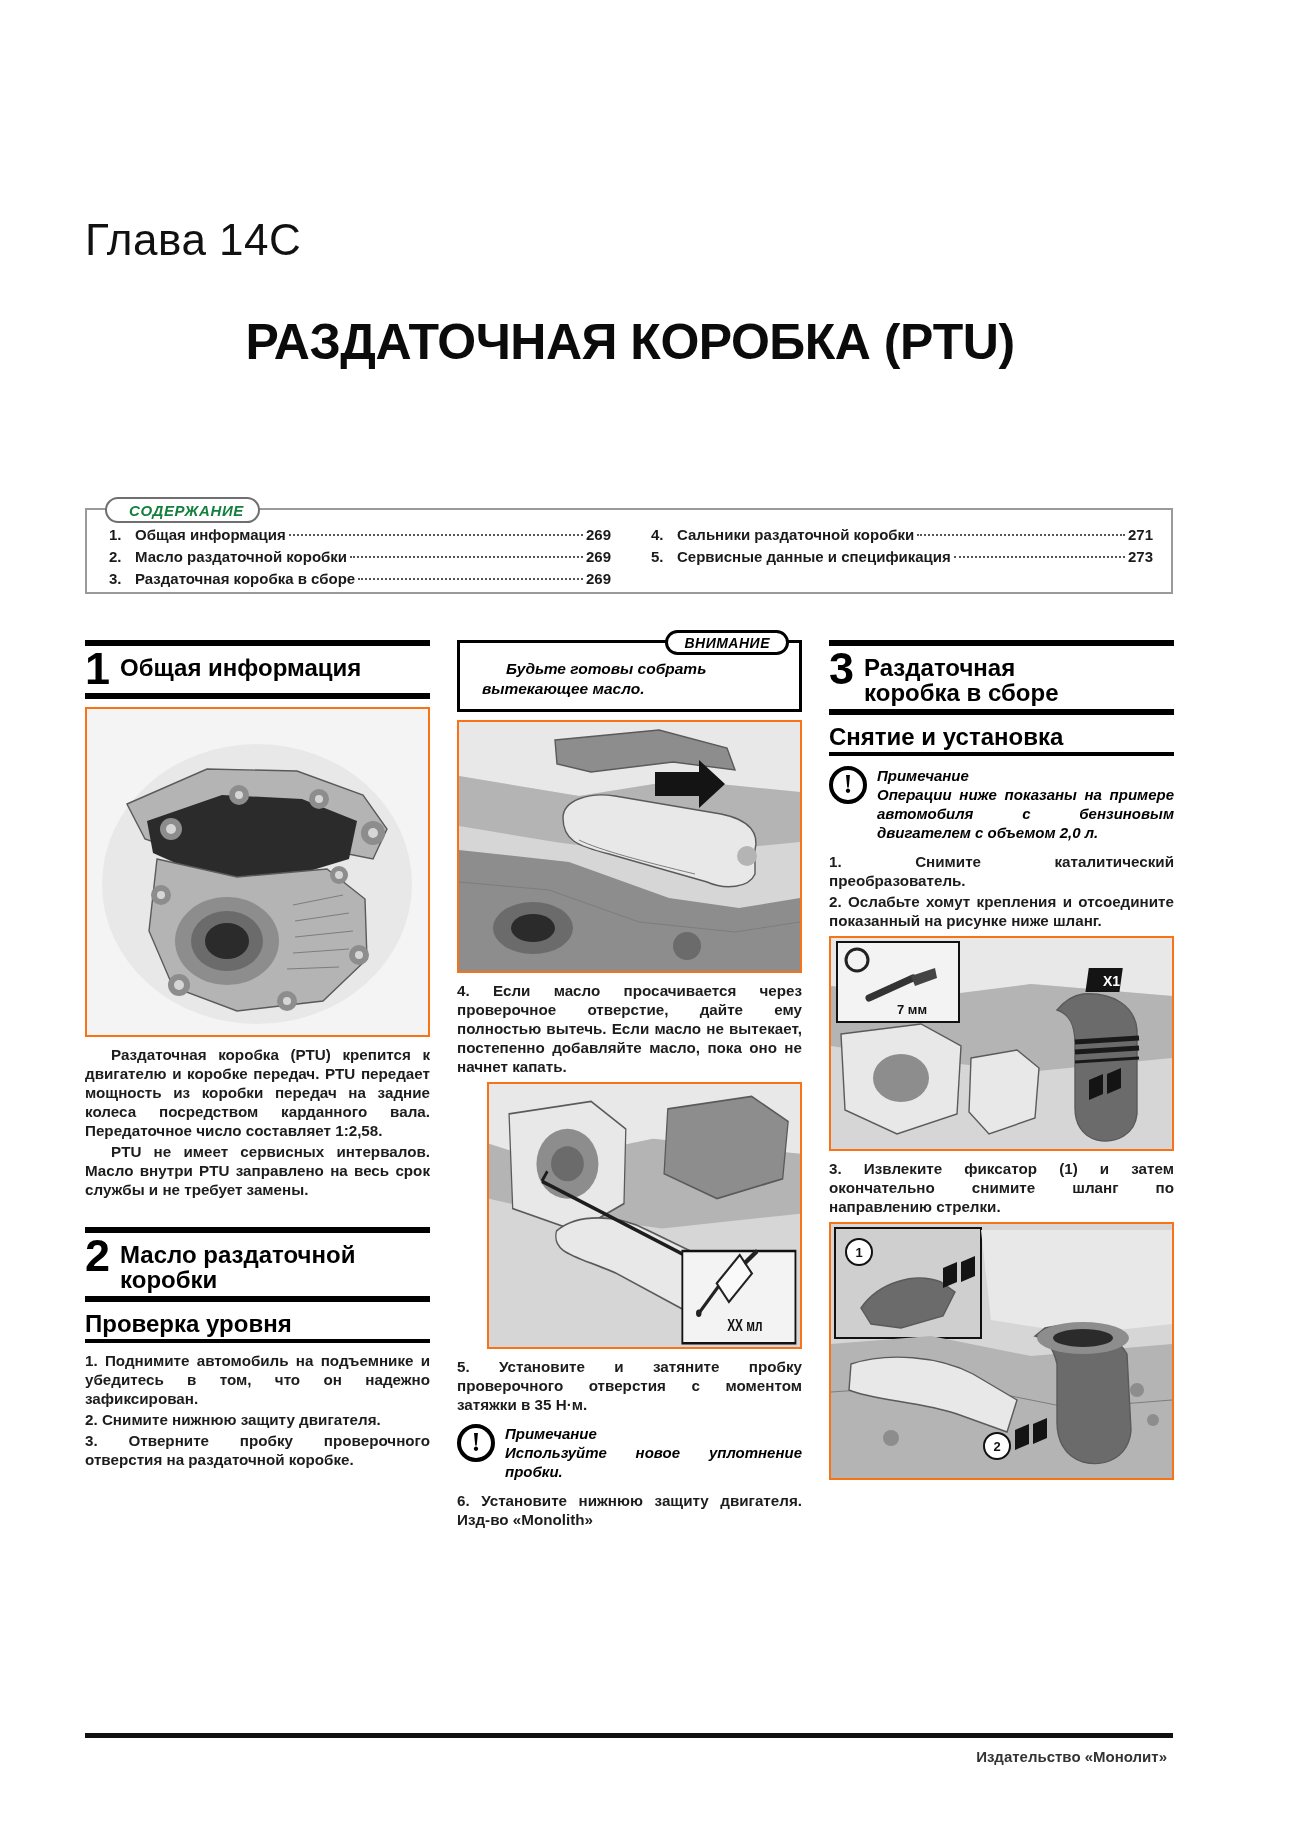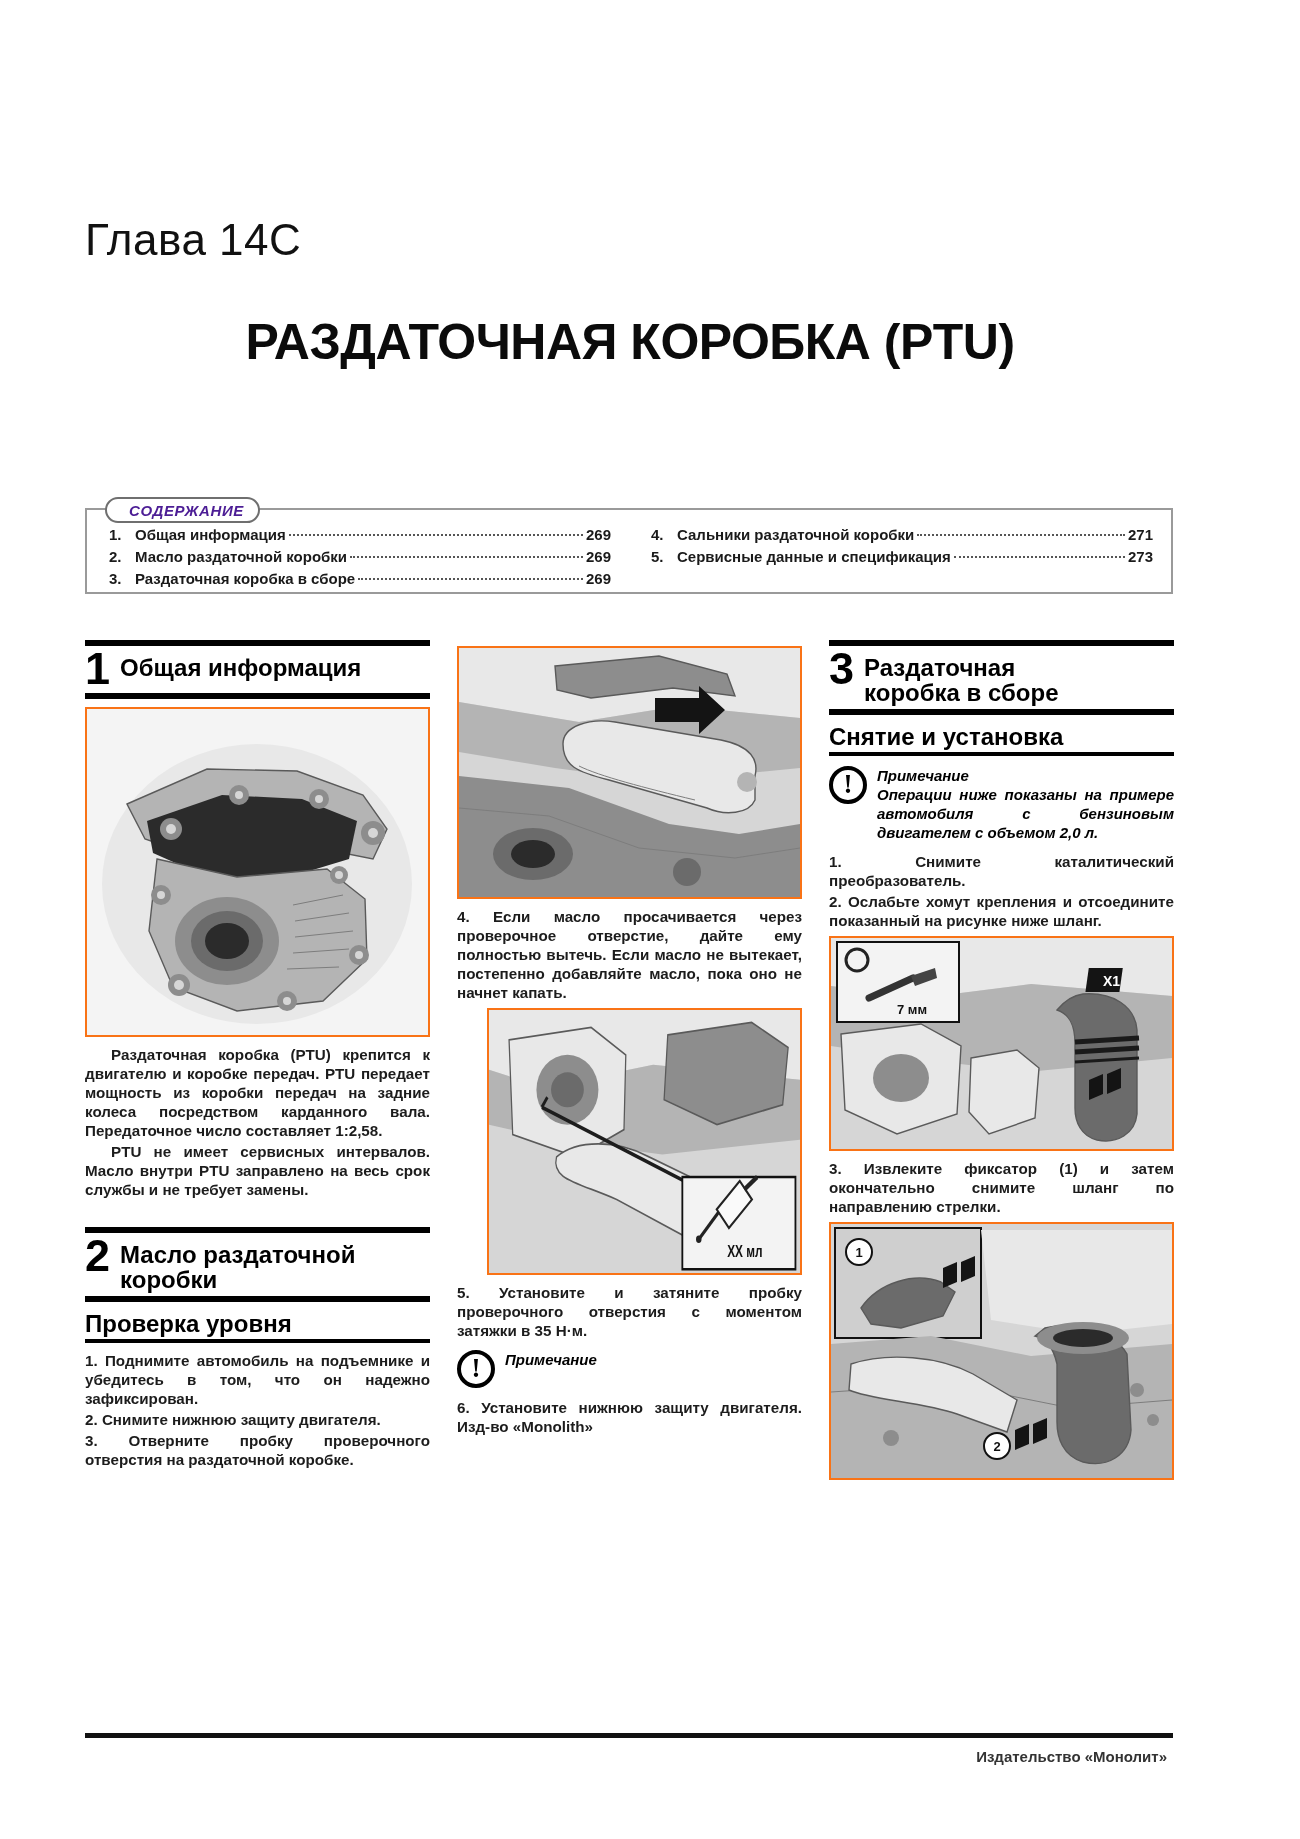--- a/index.html
+++ b/index.html
@@ -69,21 +69,21 @@
     height: 26px;
     padding: 0 14px 0 22px;
     background: #ffffff;
     border: 2px solid #6f6f6f;
     border-radius: 13px;
     font-size: 15px;
     font-weight: bold;
     font-style: italic;
     letter-spacing: 0.6px;
     line-height: 24px;
-    color: #4c1d95;
+    color: #15803d;
     box-sizing: border-box;
   }
   .toc-cols {
     position: absolute;
     left: 0;
     top: 14px;
     width: 100%;
     display: flex;
   }
   .toc-col {
@@ -423,20 +423,24 @@
           <span>Снимите нижнюю защиту двигателя.</span>
         </p>
         <p class="body">
           <span class="step-num">3.</span>
           <span>Отверните пробку проверочного отверстия на раздаточной коробке.</span>
         </p>
       </div>
 
       <div class="col">
 
+        <div class="attn">
+          <div class="attn-tab">ВНИМАНИЕ</div>
+          <div class="attn-text">Будьте готовы собрать вытекающее масло.</div>
+        </div>
 
         <div class="fig" style="height:253px;">
           <svg viewBox="0 0 341 249" preserveAspectRatio="none">
             <rect x="0" y="0" width="341" height="249" class="ph-bg"></rect>
             <path d="M0 0 L341 0 L341 70 L220 58 L120 74 L0 54 Z" class="ph-lt"></path>
             <path d="M0 54 L120 74 L220 58 L341 70 L341 120 L200 134 L96 120 L0 104 Z" class="ph-mid"></path>
 
             <path d="M96 18 L200 8 L268 26 L276 48 L214 40 L132 50 L98 42 Z" class="ph-dk"></path>
             <path d="M96 18 L200 8 L268 26 L276 48 L214 40 L132 50 L98 42 Z" class="ph-line"></path>
 
@@ -493,20 +497,21 @@
 
         <p class="body">
           <span class="step-num">5.</span>
           <span>Установите и затяните пробку проверочного отверстия с моментом затяжки в 35 Н·м.</span>
         </p>
 
         <div class="note">
           <div class="note-ico">!</div>
           <div class="note-body">
             <div class="note-title">Примечание</div>
+            <div>Используйте новое уплотнение пробки.</div>
           </div>
         </div>
 
         <p class="body">
           <span class="step-num">6.</span>
           <span>Установите нижнюю защиту двигателя. Изд-во «Monolith»</span>
         </p>
       </div>
 
       <div class="col">

